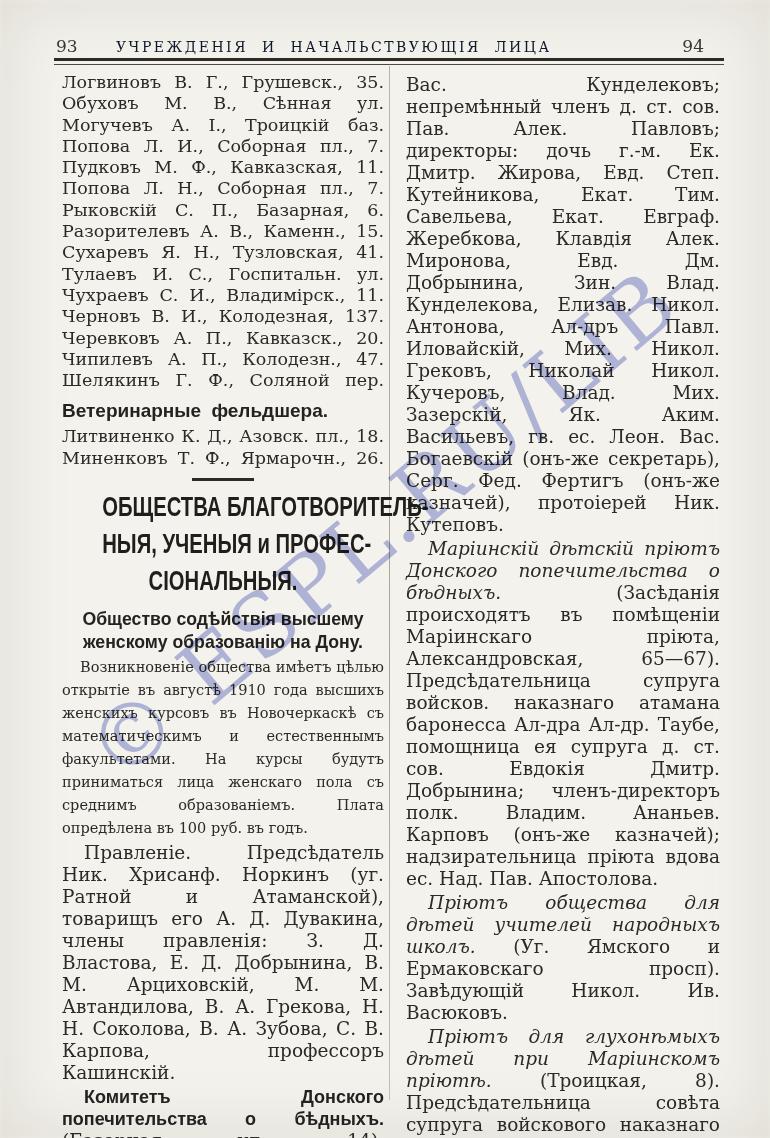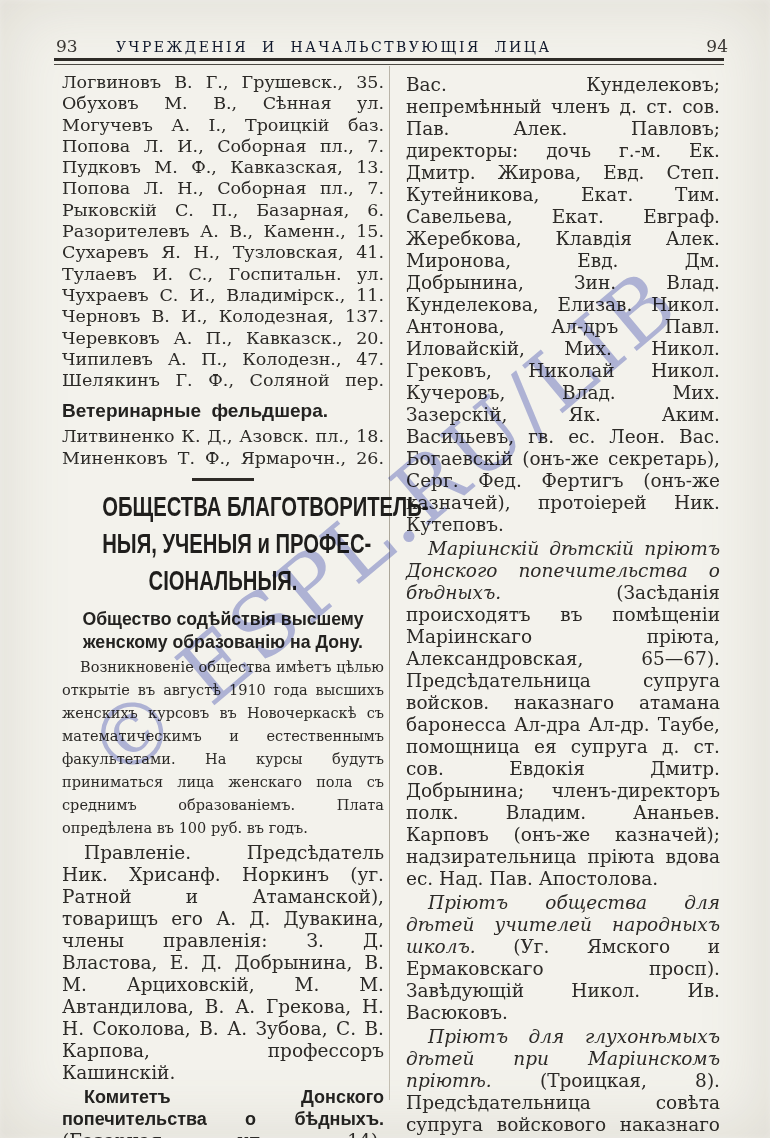--- a/index.html
+++ b/index.html
@@ -9,21 +9,21 @@
     margin:0 auto;
     background:#f3f2ec;
     box-shadow: inset 0 0 70px rgba(120,110,88,0.18), inset 0 0 6px rgba(255,255,255,0.6);
     font-family:"DejaVu Serif", serif;
     color:#2c2a27;
     overflow:hidden;
   }
 
   
   .header {
-    position:absolute; top:36px; left:56px; right:42px;
+    position:absolute; top:36px; left:56px; right:66px;
     display:flex; align-items:baseline;
   }
   .pagenum { font-size:17px; color:#3a3733; width:60px; }
   .pagenum.right { text-align:right; }
   .running-title {
     flex:1; text-align:left;
     font-size:14px; letter-spacing:2.5px; word-spacing:7px;
     color:#0f172a; white-space:nowrap;
   }
   .header-rule {
@@ -116,21 +116,21 @@
   <div class="col-divider"></div>
 
   <div class="columns">
 
     <div class="col-left">
       <div>
         <div class="dir-line">Логвиновъ В. Г., Грушевск., 35.</div>
         <div class="dir-line">Обуховъ М. В., Сѣнная ул.</div>
         <div class="dir-line">Могучевъ А. І., Троицкій баз.</div>
         <div class="dir-line">Попова Л. И., Соборная пл., 7.</div>
-        <div class="dir-line">Пудковъ М. Ф., Кавказская, 13.</div>
+        <div class="dir-line">Пудковъ М. Ф., Кавказская, 11.</div>
         <div class="dir-line">Попова Л. Н., Соборная пл., 7.</div>
         <div class="dir-line">Рыковскій С. П., Базарная, 6.</div>
         <div class="dir-line">Разорителевъ А. В., Каменн., 15.</div>
         <div class="dir-line">Сухаревъ Я. Н., Тузловская, 41.</div>
         <div class="dir-line">Тулаевъ И. С., Госпитальн. ул.</div>
         <div class="dir-line">Чухраевъ С. И., Владимірск., 11.</div>
         <div class="dir-line">Черновъ В. И., Колодезная, 137.</div>
         <div class="dir-line">Черевковъ А. П., Кавказск., 20.</div>
         <div class="dir-line">Чипилевъ А. П., Колодезн., 47.</div>
         <div class="dir-line">Шелякинъ Г. Ф., Соляной пер.</div>

